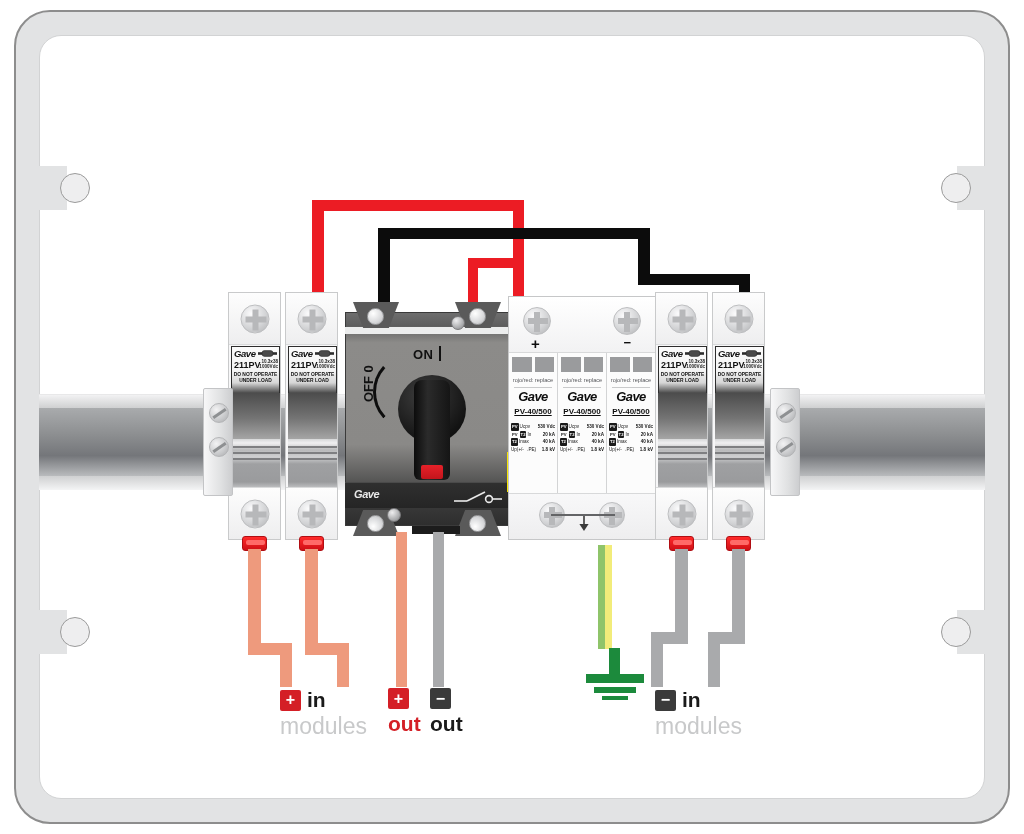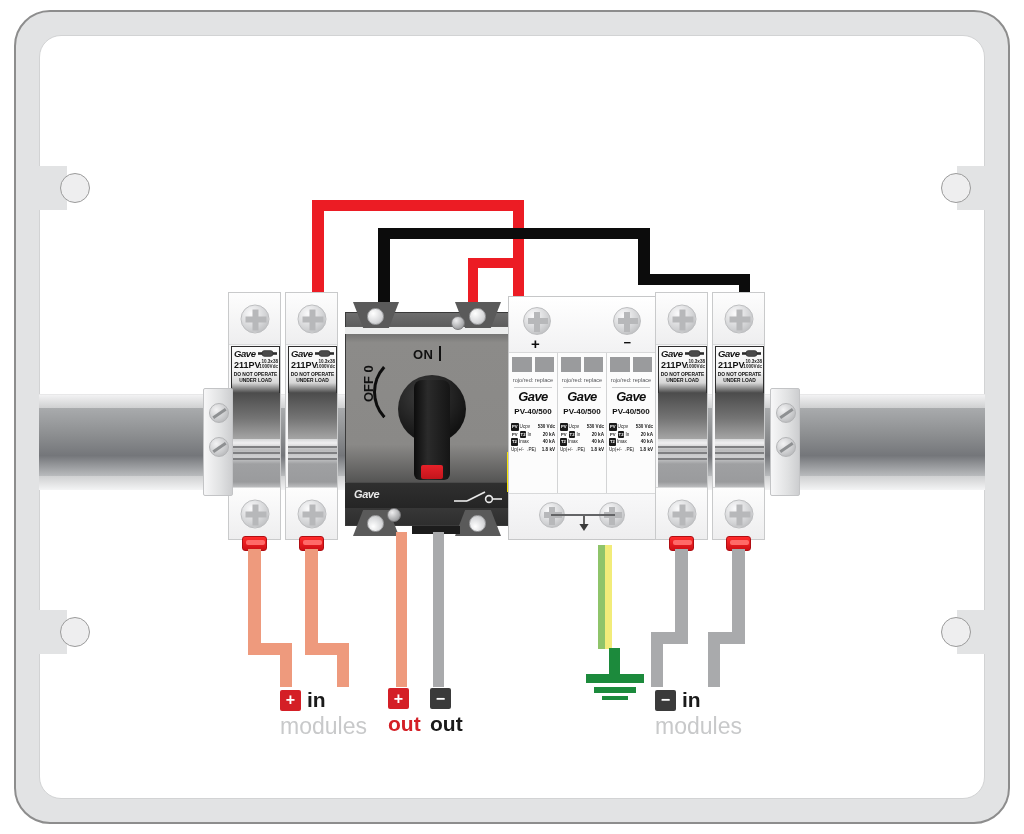--- a/index.html
+++ b/index.html
@@ -346,21 +346,21 @@
     position: absolute; left: 5px; top: 34px;
     width: calc(100% - 10px); height: 1px; background: #c9cacb;
   }
   .spd-brand {
     position: absolute; left: 0; top: 36px; width: 100%;
     text-align: center; font-size: 13px; font-weight: bold;
     font-style: italic; color: #0e0e0e; letter-spacing: -0.6px;
   }
   .spd-model {
     position: absolute; left: 0; top: 54px; width: 100%;
-    text-align: center; font-size: 8px; font-weight: bold; color: #0e0e0e;
+    text-align: center; font-size: 8px; font-weight: bold; color: #0e0e0e; text-decoration: underline;
   }
   .spd-specs {
     position: absolute; left: 2px; top: 70px;
     width: calc(100% - 4px);
   }
   .spd-specrow {
     display: flex; align-items: center;
     font-size: 4.6px; line-height: 7.6px; color: #161616;
     white-space: nowrap;
   }

